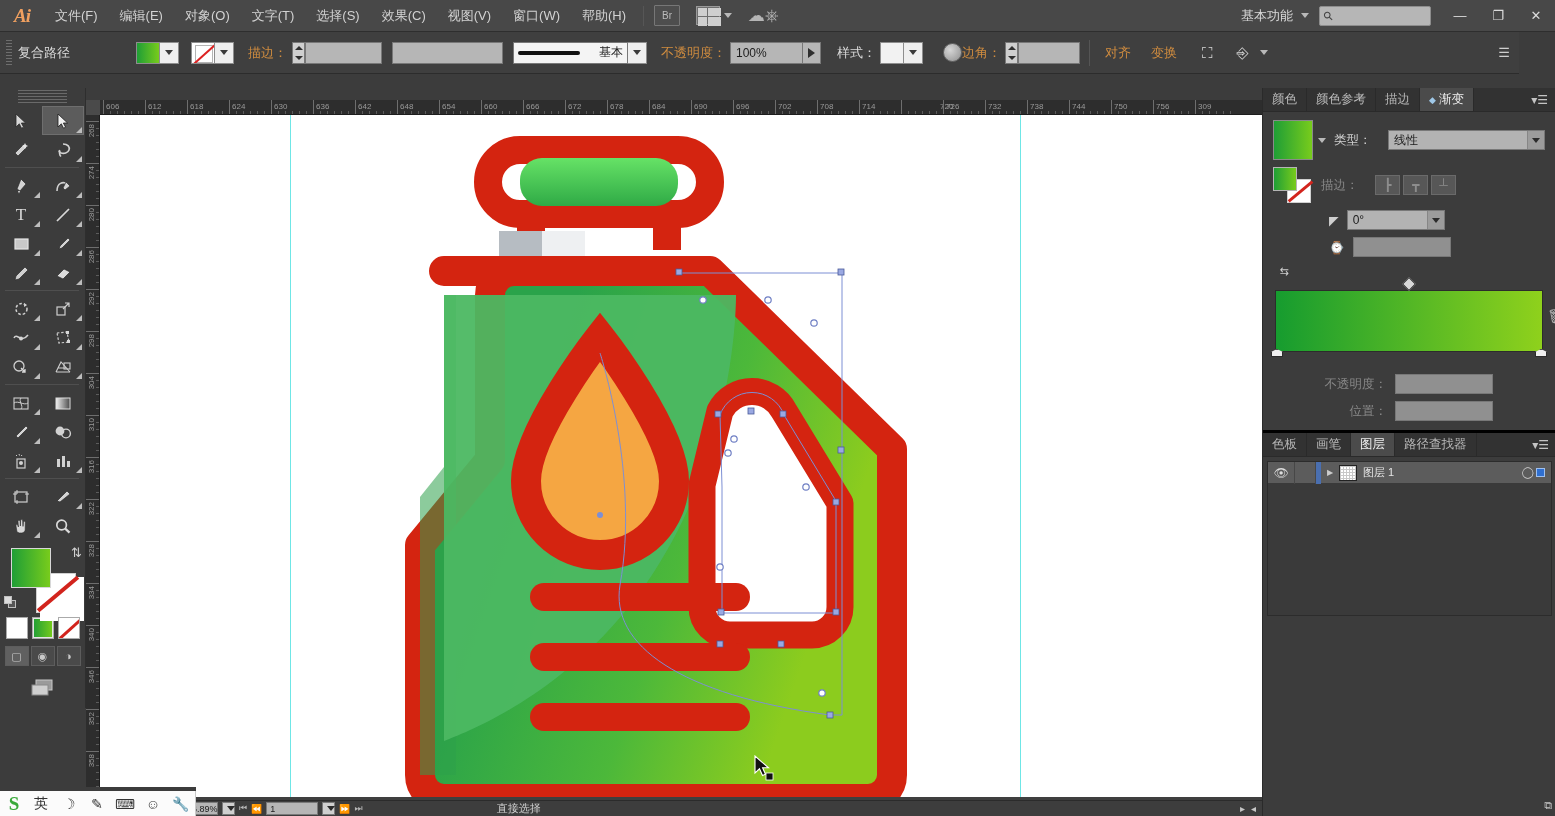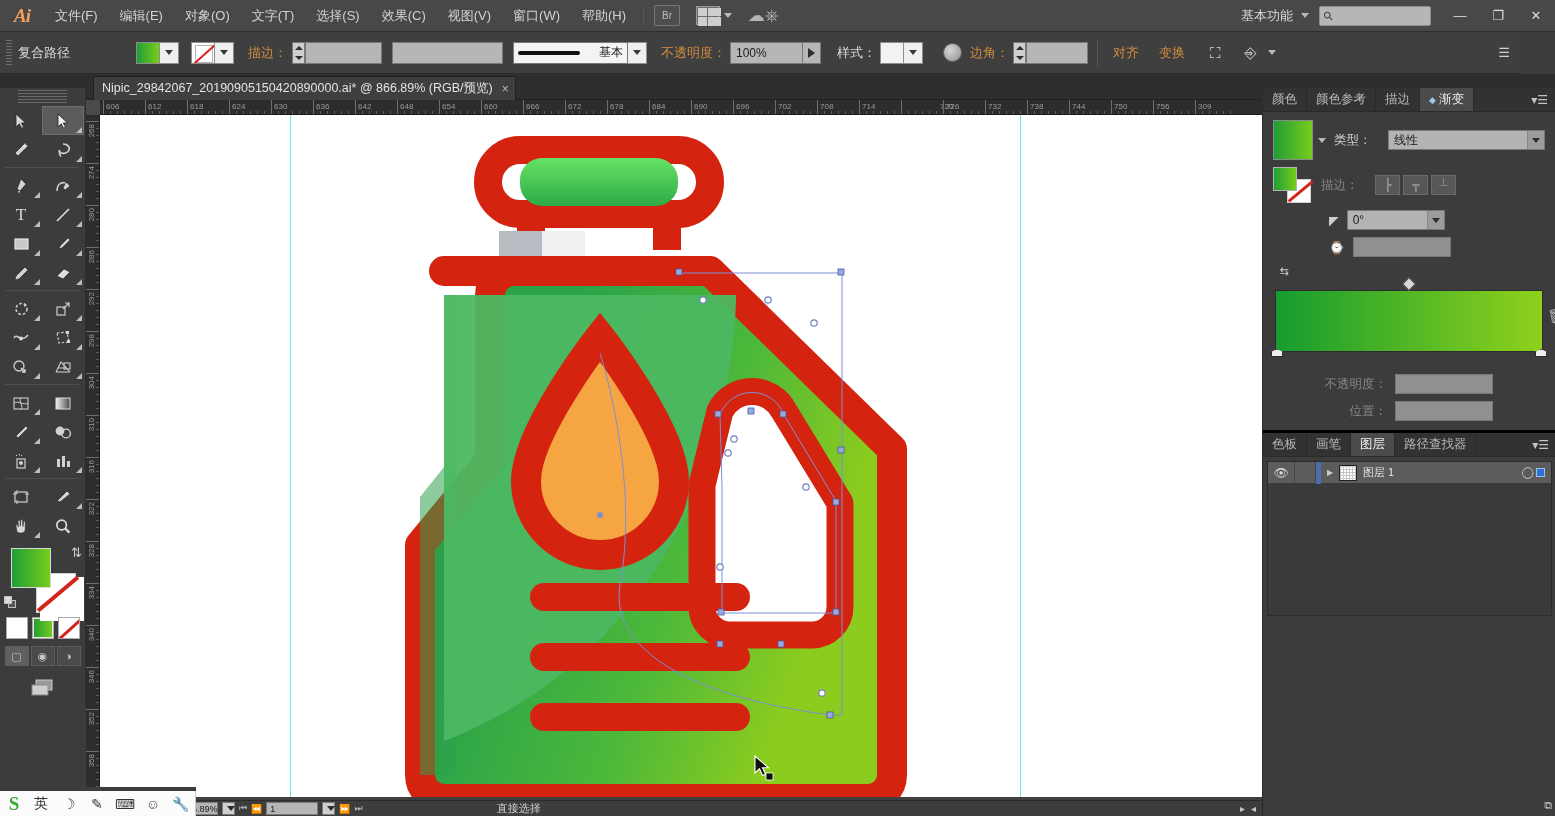--- a/index.html
+++ b/index.html
@@ -434,45 +434,39 @@
         </div>
     </div>
     <div class="cb-label" style="margin-left:16px">样式：</div>
     <div style="display:flex;align-items:center;margin-left:4px">
       <div class="swatch" style="background:#f2f2f2"></div>
       <div class="dropbtn">
           <div class="caret-dn"></div>
         </div>
     </div>
     <div class="circ-icon" style="margin-left:20px"></div>
-    <div class="cb-label orange" style="margin-left:8px">边角：</div>
+    <div class="cb-label orange" style="margin-left:0">边角：</div>
     <div style="display:flex;align-items:center;margin-left:4px">
       <div class="stepper">
           <i class="up"></i>
           <i class="dn"></i>
         </div>
       <div class="field" style="width:62px"></div>
     </div>
     <div class="cb-sep"></div>
     <div class="cb-btn">对齐</div>
     <div class="cb-btn" style="margin-left:8px">变换</div>
     <div class="glyph-icon" style="margin-left:12px">⛶</div>
     <div style="display:flex;align-items:center;margin-left:10px">
       <span class="glyph-icon">⎆</span>
       <span class="caret-dn"></span>
     </div>
     <div class="panel-menu-btn">☰</div>
   </div>
 
-  <div class="tabstrip">
-    <div class="doctab">
-      <span class="doctab-title">Nipic_29842067_20190905150420890000.ai* @ 866.89% (RGB/预览)</span>
-      <span class="doctab-close">×</span>
-    </div>
-  </div>
 
   <div class="toolpanel">
     <div class="tp-grip"></div>
     <div class="tool-grid">
       <div class="tool">
         <svg width="13" height="16" viewBox="0 0 13 16">
             <path d="M1 1 L1 14 L4.3 10.8 L6.5 15.2 L8.6 14.2 L6.4 10 L10.6 10 Z" fill="#d8d8d8" stroke="#2a2a2a" stroke-width="0.8"></path>
           </svg>
       </div>
       <div class="tool sel">

